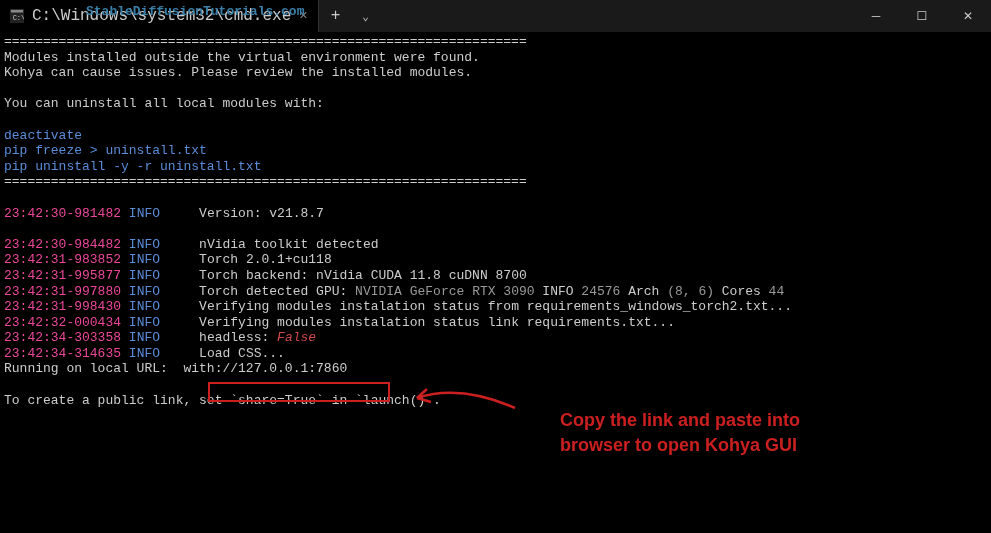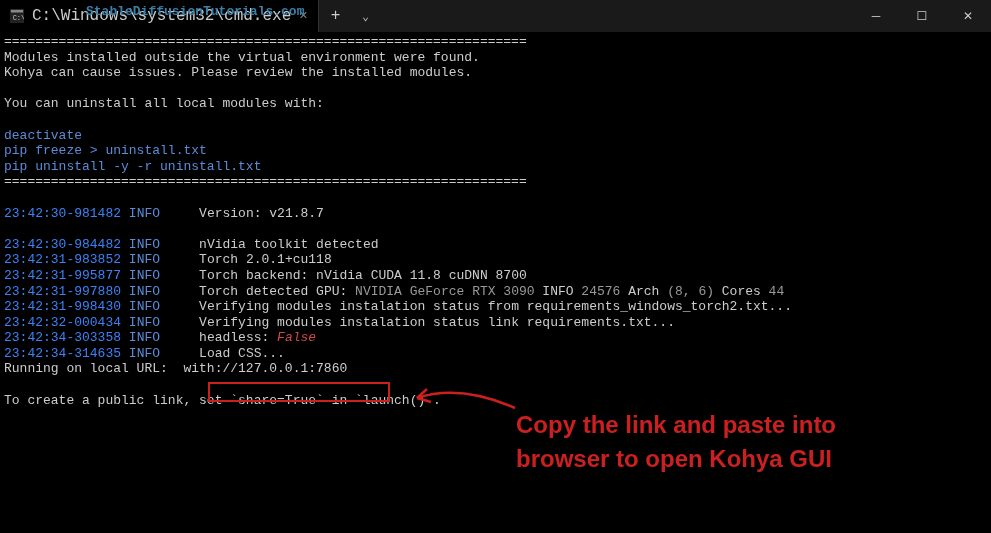--- a/index.html
+++ b/index.html
@@ -90,44 +90,44 @@
       position: absolute;
       top: 4px;
       left: 40px;
       font-size: 13px;
       font-weight: bold;
       z-index: 10;
       margin-left: 46px;
     }
     .gray { color: #999; }
     .blue { color: #5a8cd8; }
-    .green { color: #3b82f6; }
+    .green { color: #ec4899; }
     .red-italic { color: #d04848; font-style: italic; }
     .white { color: #ccc; }
     .highlight-box {
       position: absolute;
       border: 2px solid #cc2020;
       top: 382px;
       left: 208px;
       width: 182px;
       height: 20px;
       pointer-events: none;
     }
     .arrow {
       position: absolute;
       top: 376px;
       left: 405px;
       pointer-events: none;
     }
     .annotation {
       position: absolute;
       top: 408px;
-      left: 516px;
+      left: 560px;
       color: #cc2020;
-      font-size: 24px;
+      font-size: 18px;
       font-weight: bold;
       font-family: 'Segoe UI', Arial, sans-serif;
       line-height: 1.4;
       pointer-events: none;
     }
   </style>
 </head>
 <body>
 
 <div class="titlebar">

